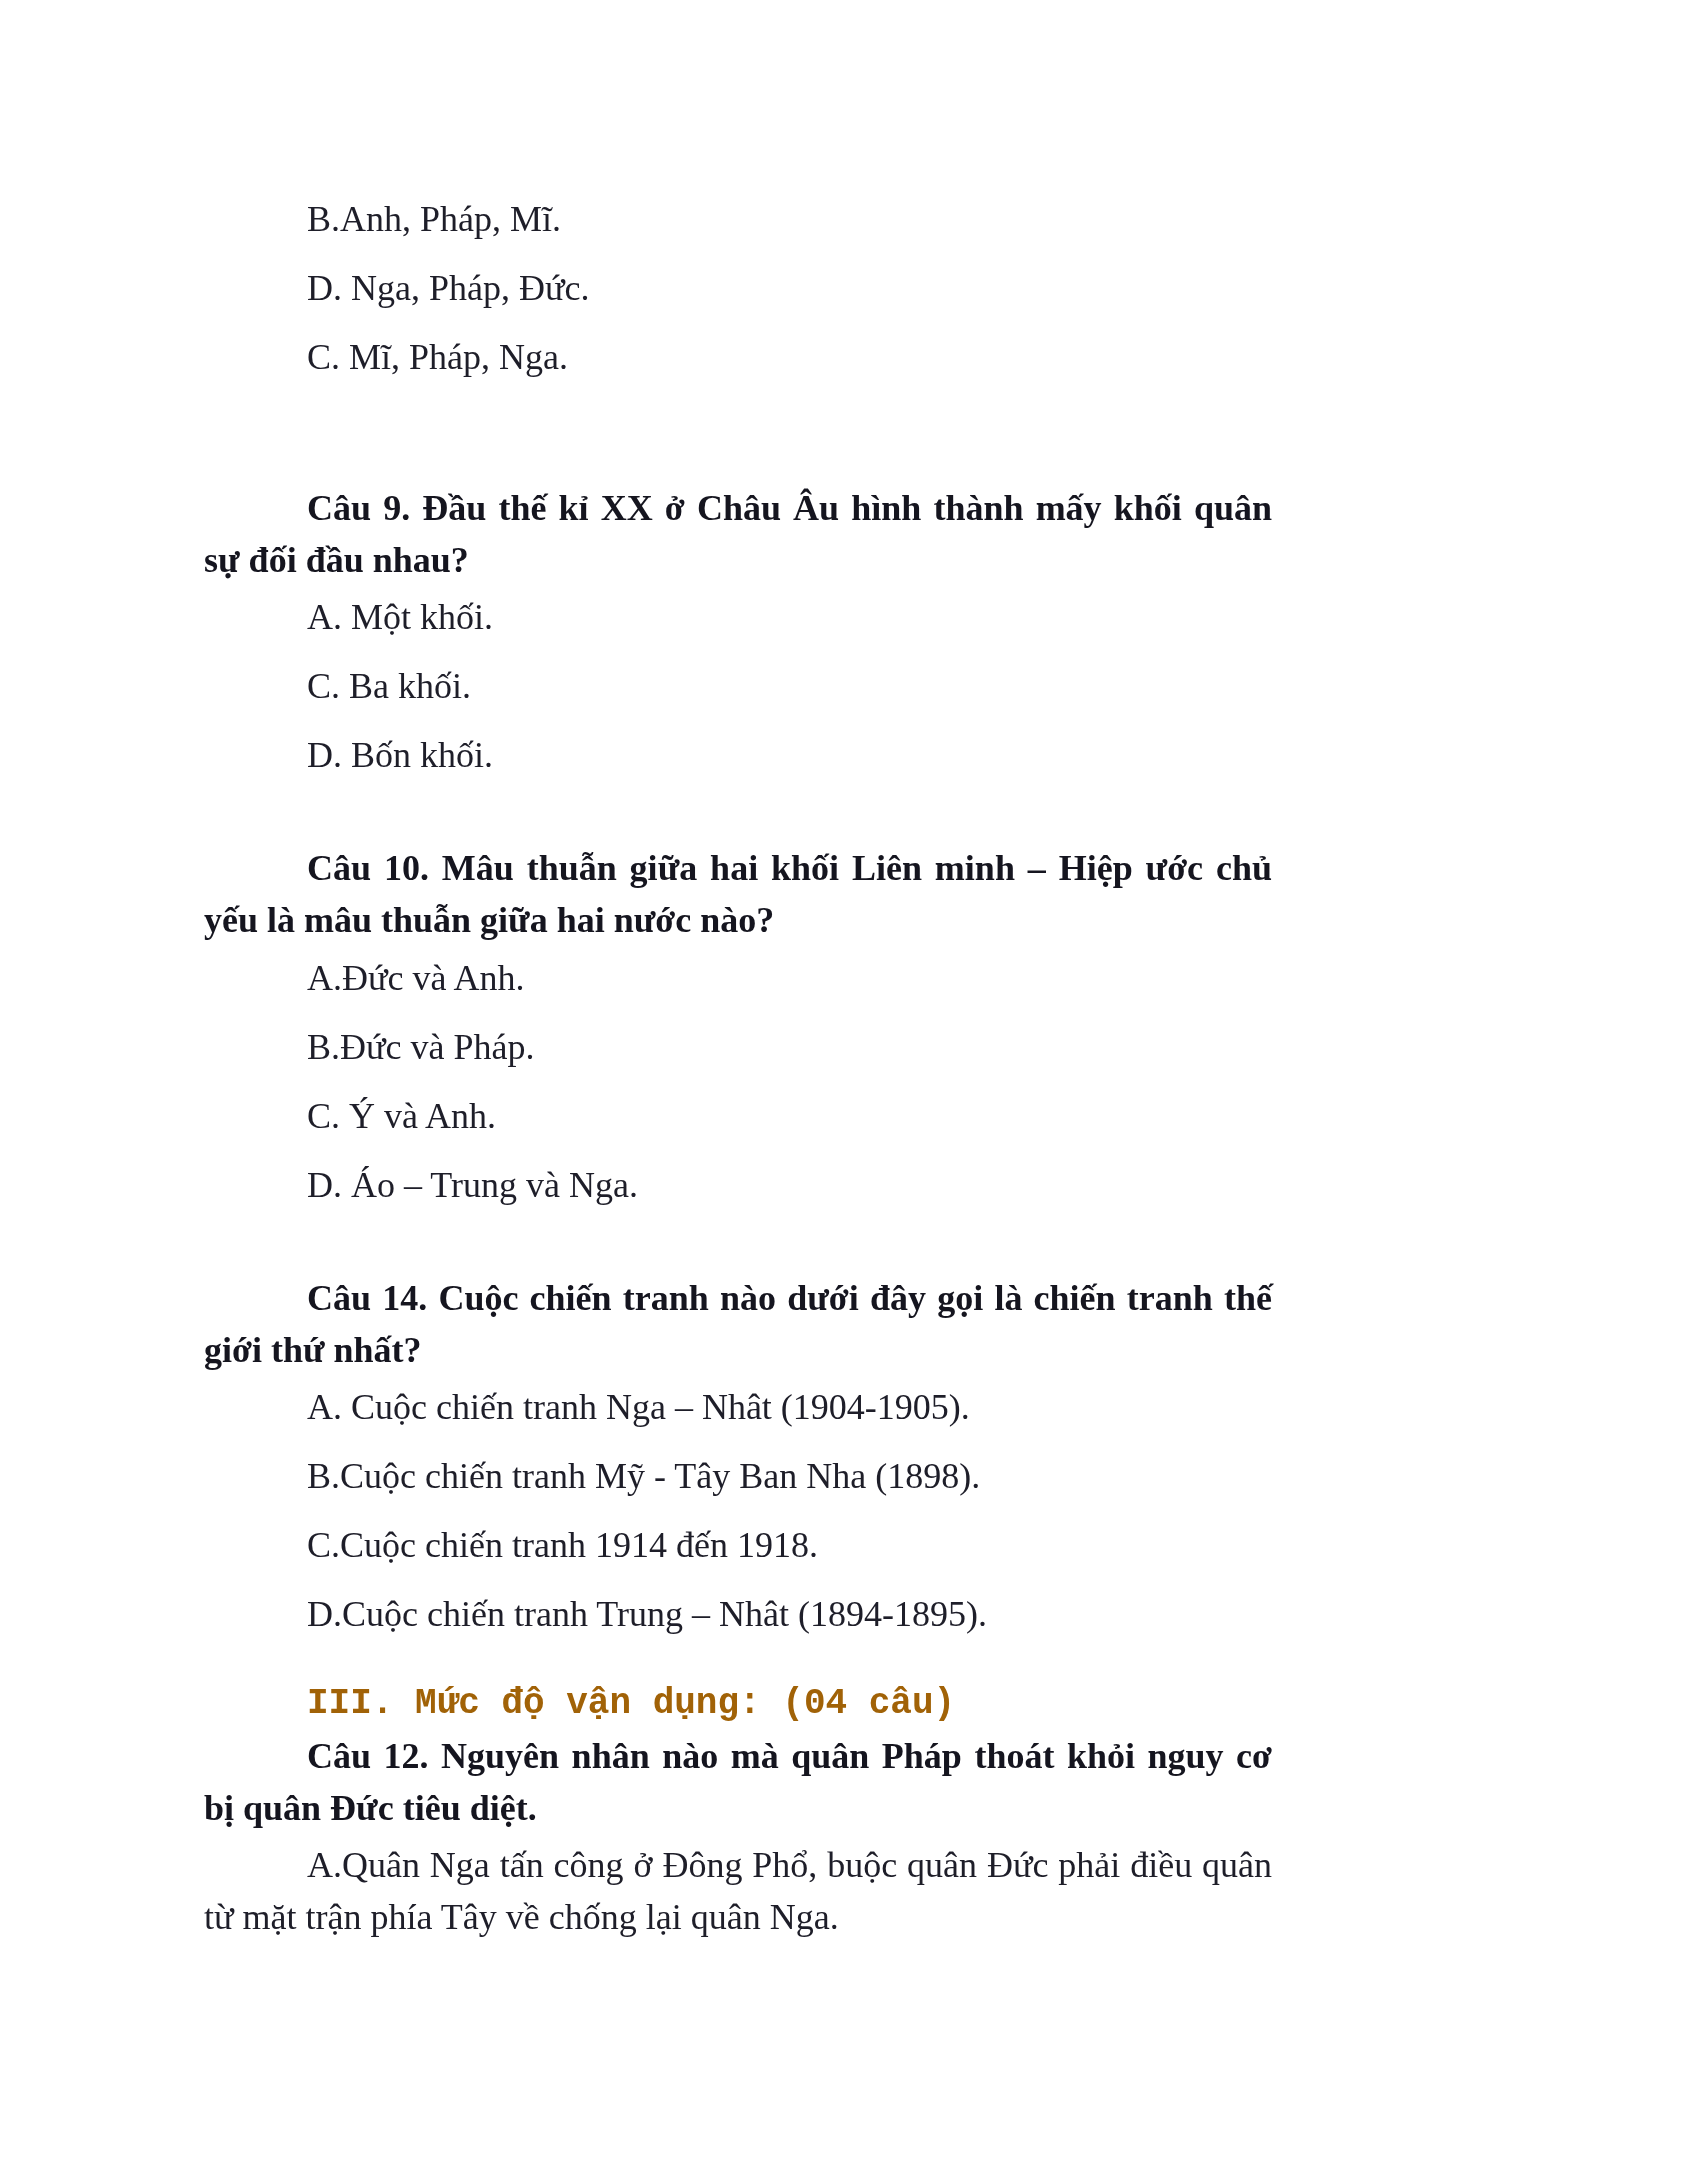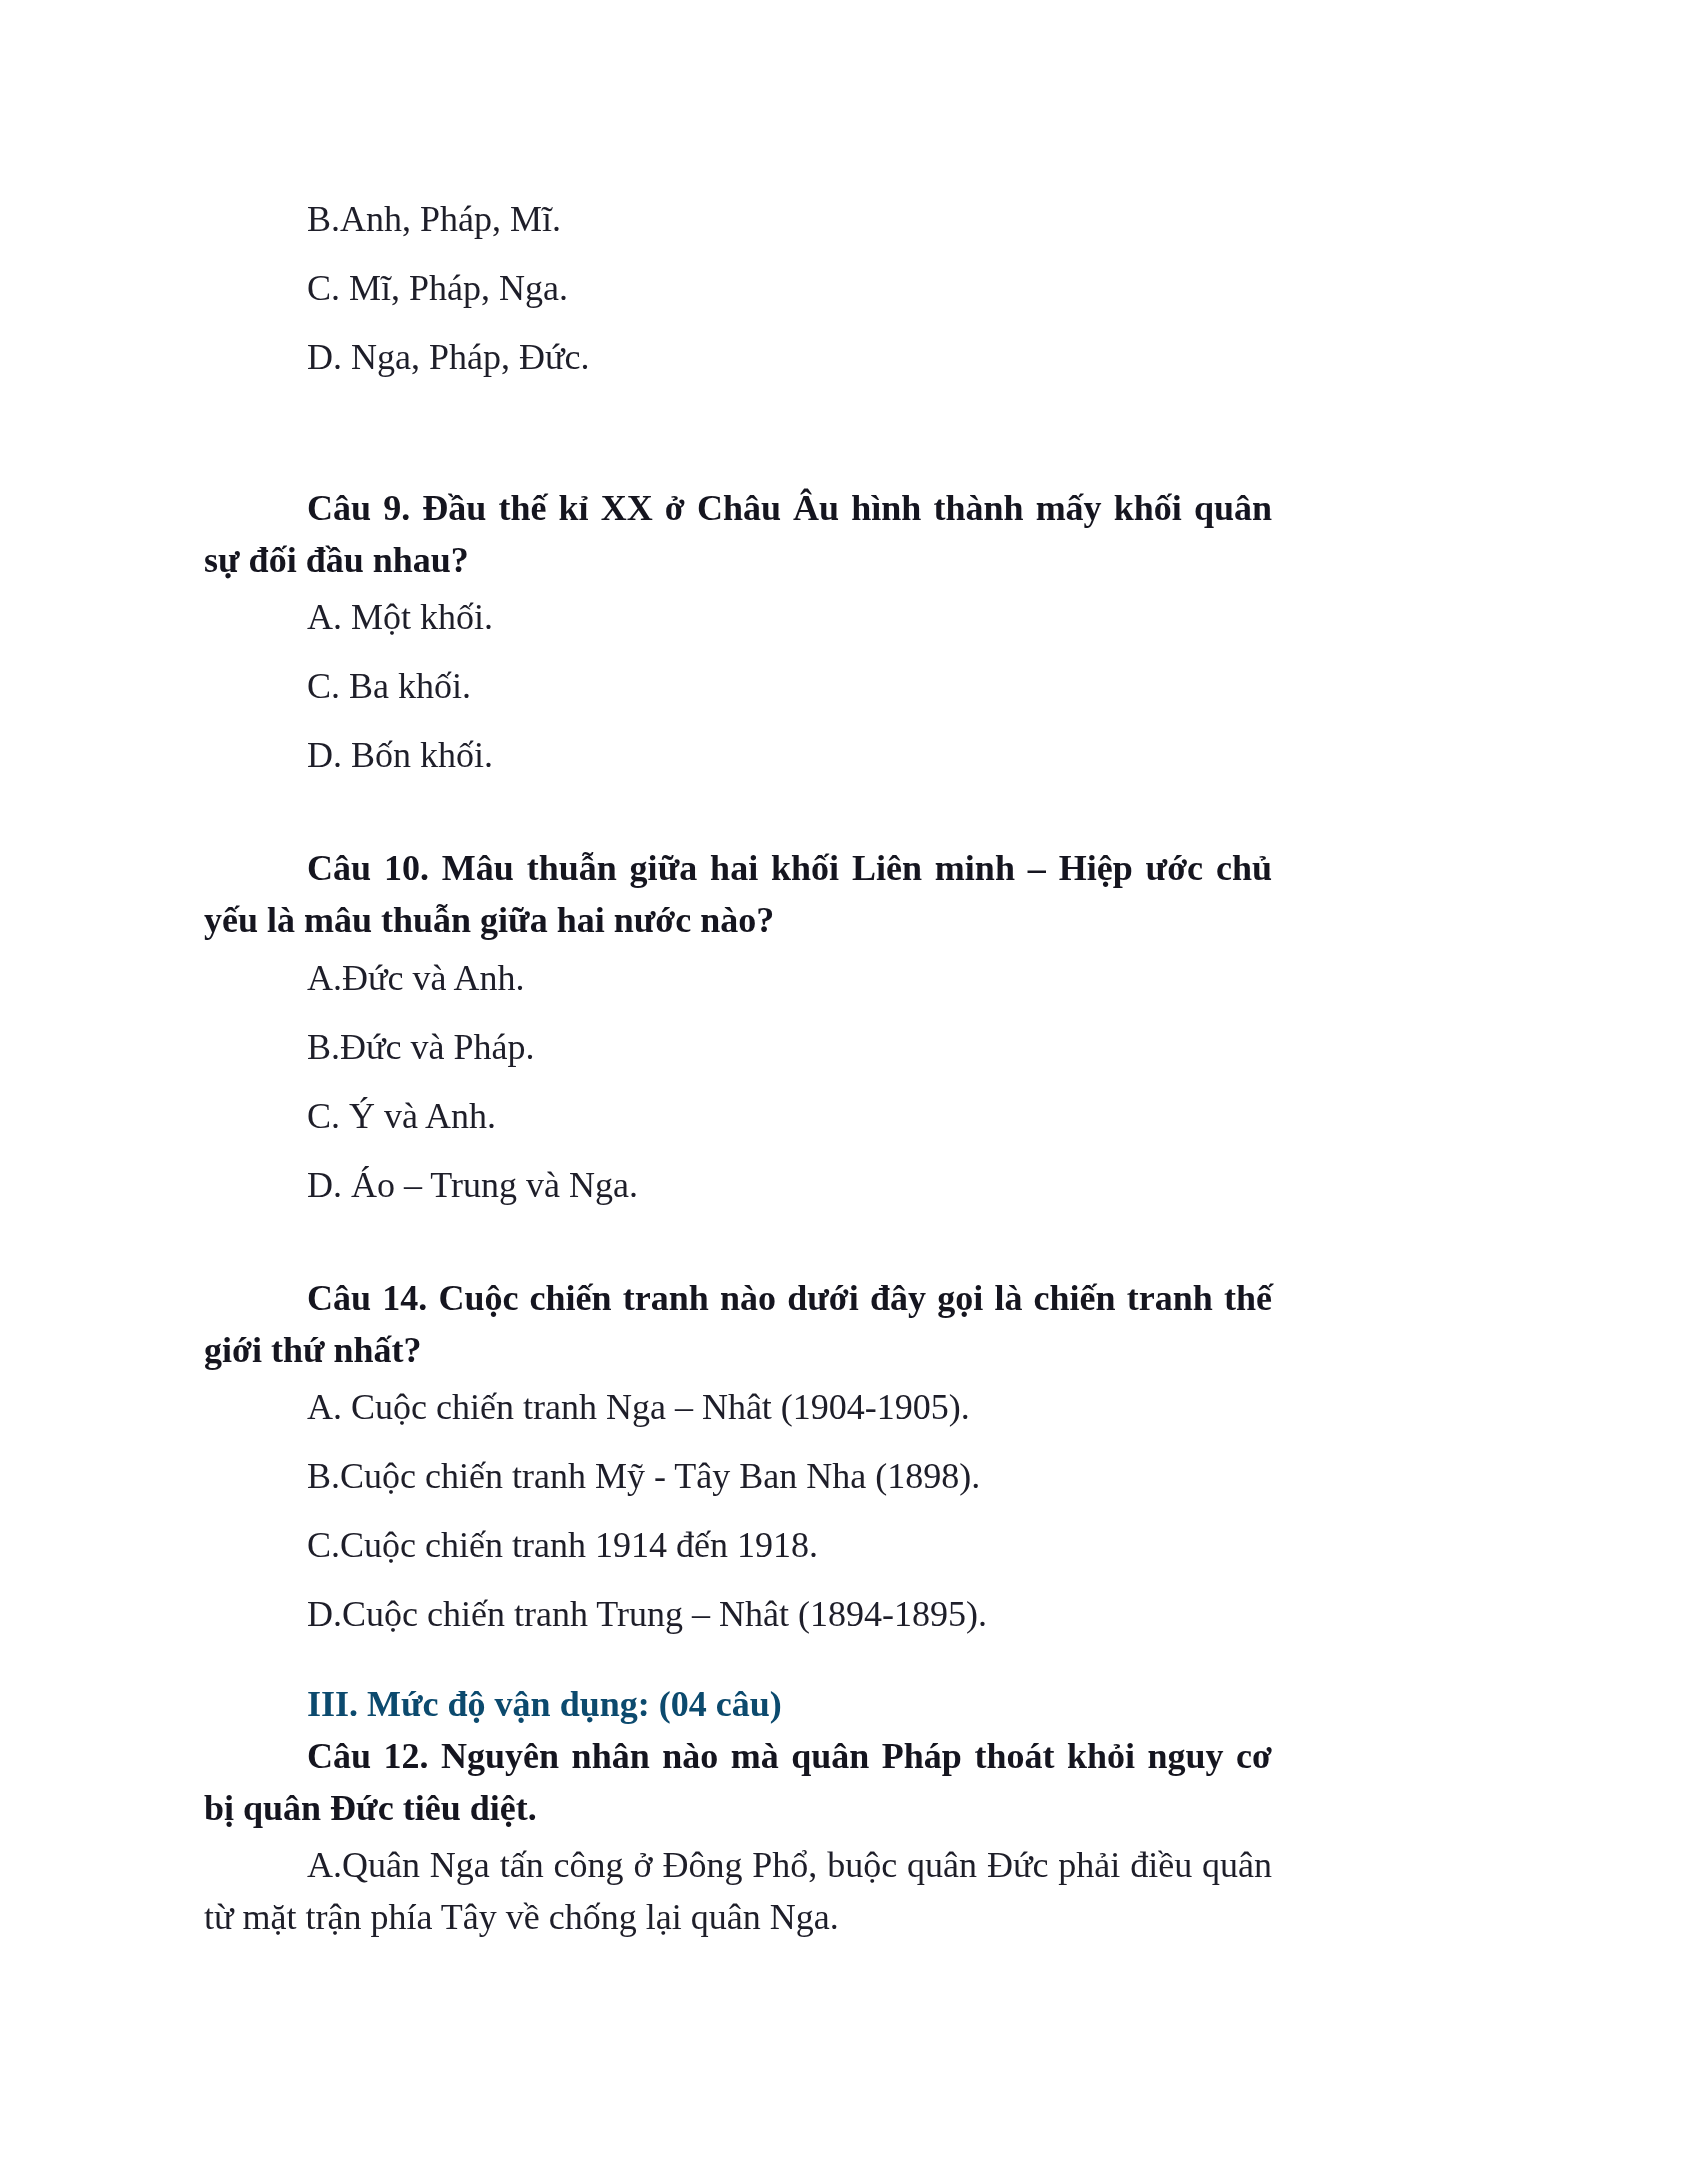--- a/index.html
+++ b/index.html
@@ -33,36 +33,37 @@
   }
   .qtitle {
     font-weight: bold;
     text-indent: 103px;
     margin-bottom: 5.3px;
     color: #15151f;
   }
   .heading {
     font-weight: bold;
     text-indent: 103px;
-    color: #0c4a6e;
+    color: #a16207;
     margin-bottom: 0;
+    font-family: Liberation Mono, monospace;
   }
   .mt-xl { margin-top: 99px; }
   .mt-lg { margin-top: 61px; }
   .mt-md { margin-top: 38px; }
   .mt-sm { margin-top: 0; }
 </style>
 </head>
 <body>
 
 <div class="page">
 
   <p class="opt">B.Anh, Pháp, Mĩ.</p>
+  <p class="opt">D. Nga, Pháp, Đức.</p>
   <p class="opt">C. Mĩ, Pháp, Nga.</p>
-  <p class="opt">D. Nga, Pháp, Đức.</p>
 
   <p class="qtitle mt-xl">Câu 9. Đầu thế kỉ XX ở Châu Âu hình thành mấy khối quân sự đối đầu nhau?</p>
   <p class="opt">A. Một khối.</p>
   <p class="opt">C. Ba khối.</p>
   <p class="opt">D. Bốn khối.</p>
 
   <p class="qtitle mt-lg">Câu 10. Mâu thuẫn giữa hai khối Liên minh – Hiệp ước chủ yếu là mâu thuẫn giữa hai nước nào?</p>
   <p class="opt">A.Đức và Anh.</p>
   <p class="opt">B.Đức và Pháp.</p>
   <p class="opt">C. Ý và Anh.</p>

